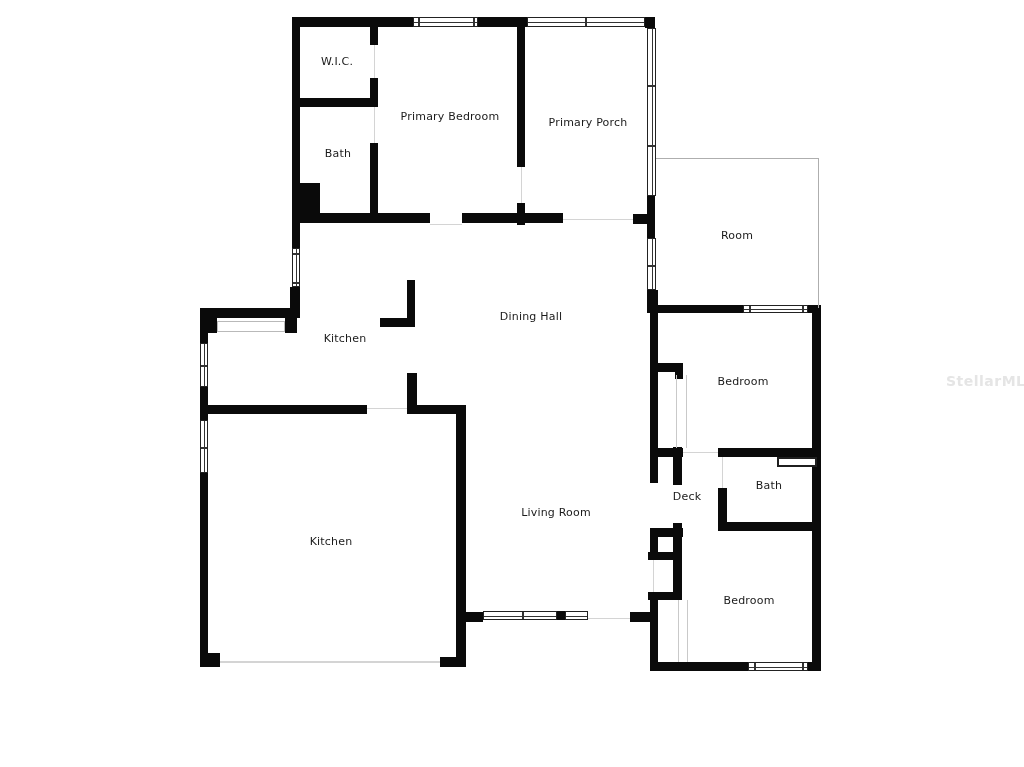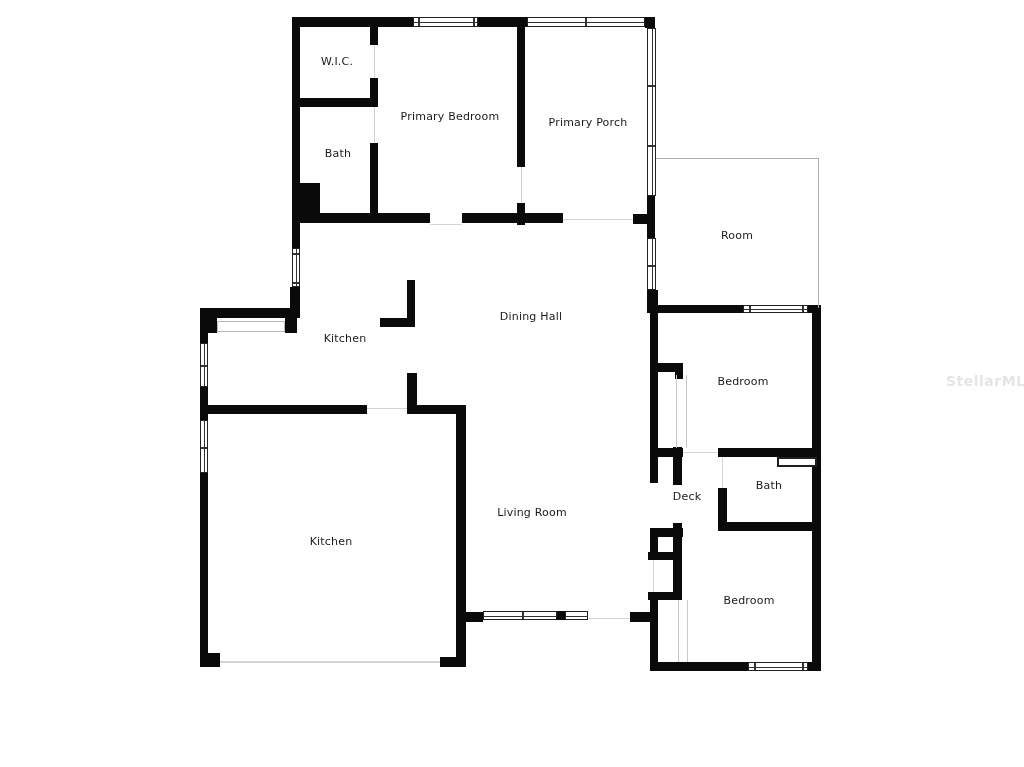--- a/index.html
+++ b/index.html
@@ -151,17 +151,17 @@
   <div class="label" style="left:450px;top:116px">Primary Bedroom</div>
   <div class="label" style="left:588px;top:122px">Primary Porch</div>
   <div class="label" style="left:338px;top:153px">Bath</div>
   <div class="label" style="left:737px;top:235px">Room</div>
   <div class="label" style="left:345px;top:338px">Kitchen</div>
   <div class="label" style="left:531px;top:316px">Dining Hall</div>
   <div class="label" style="left:743px;top:381px">Bedroom</div>
   <div class="label" style="left:687px;top:496px">Deck</div>
   <div class="label" style="left:769px;top:485px">Bath</div>
   <div class="label" style="left:331px;top:541px">Kitchen</div>
-  <div class="label" style="left:532px;top:512px">Living Room</div>
+  <div class="label" style="left:556px;top:512px">Living Room</div>
   <div class="label" style="left:749px;top:600px">Bedroom</div>
 
   <div class="watermark" style="left:991px;top:381px">StellarMLS</div>
 </div>
 
 </body></html>

